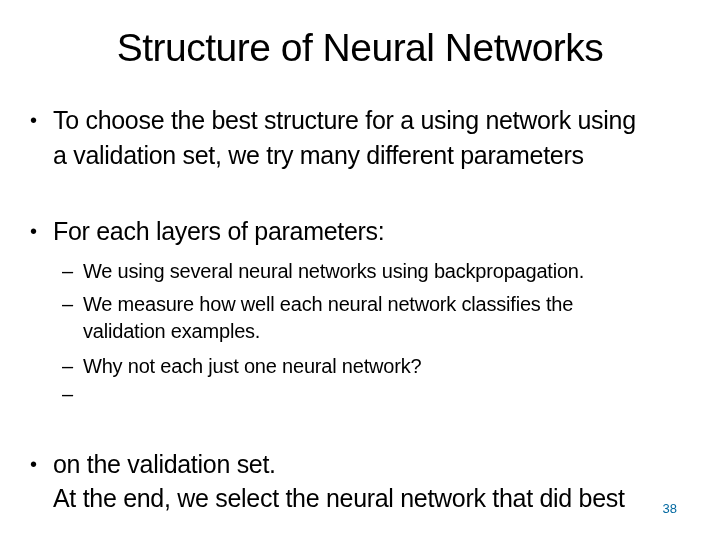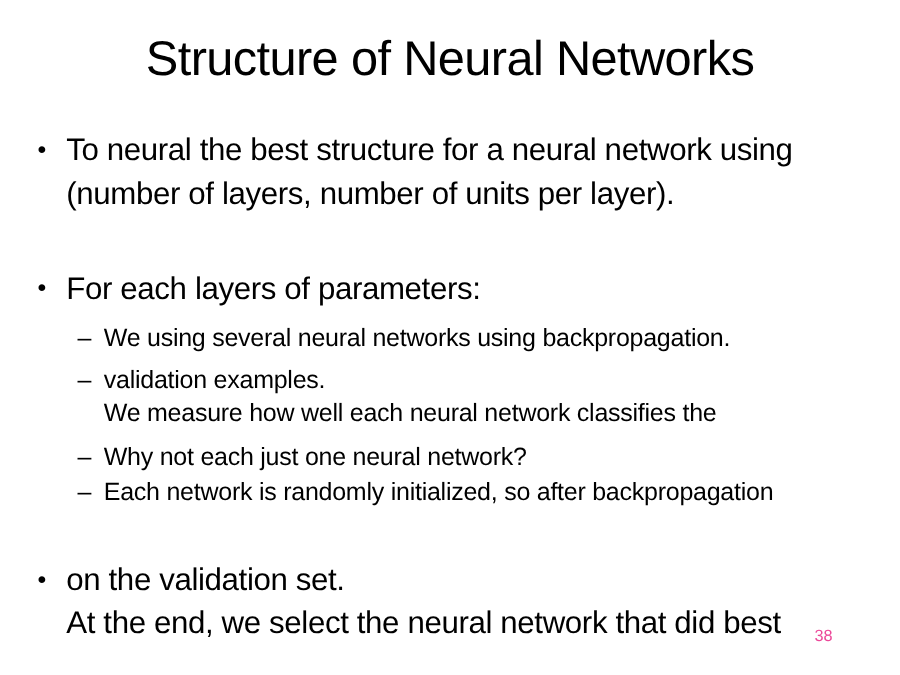--- a/index.html
+++ b/index.html
@@ -64,74 +64,73 @@
   .s1 { top: 258px; }
   .s2 { top: 291px; }
   .s3 { top: 353px; }
   .s4 { top: 381px; }
   .p3 { top: 447px; }
   .p3.l1 { line-height: 34px; }
   .p3.l1 .marker { line-height: 34px; }
   .page-number {
     position: absolute;
     top: 501px;
-    right: 54px;
+    right: 43px;
     font-size: 13px;
     line-height: 16px;
-    color: #ec4899;
+    color: #0369a1;
   }
 </style>
 </head>
 <body>
 
 <div class="slide">
 
   <h1 class="title">Structure of Neural Networks</h1>
 
   <div class="para l1 p1">
     <span class="marker">•</span>
     <div class="lines">
-      <div class="line">To neural the best structure for a neural network using</div>
-      <div class="line">(number of layers, number of units per layer).</div>
+      <div class="line">To choose the best structure for a using network using</div>
+      <div class="line">a validation set, we try many different parameters</div>
     </div>
   </div>
 
   <div class="para l1 p2">
     <span class="marker">•</span>
     <div class="lines">
       <div class="line">For each layers of parameters:</div>
     </div>
   </div>
 
   <div class="para l2 s1">
     <span class="marker">–</span>
     <div class="lines">
       <div class="line">We using several neural networks using backpropagation.</div>
     </div>
   </div>
 
   <div class="para l2 s2">
     <span class="marker">–</span>
     <div class="lines">
+      <div class="line">We measure how well each neural network classifies the</div>
       <div class="line">validation examples.</div>
-      <div class="line">We measure how well each neural network classifies the</div>
     </div>
   </div>
 
   <div class="para l2 s3">
     <span class="marker">–</span>
     <div class="lines">
       <div class="line">Why not each just one neural network?</div>
     </div>
   </div>
 
   <div class="para l2 s4">
     <span class="marker">–</span>
     <div class="lines">
-      <div class="line">Each network is randomly initialized, so after backpropagation</div>
     </div>
   </div>
 
   <div class="para l1 p3">
     <span class="marker">•</span>
     <div class="lines">
       <div class="line">on the validation set.</div>
       <div class="line">At the end, we select the neural network that did best</div>
     </div>
   </div>

